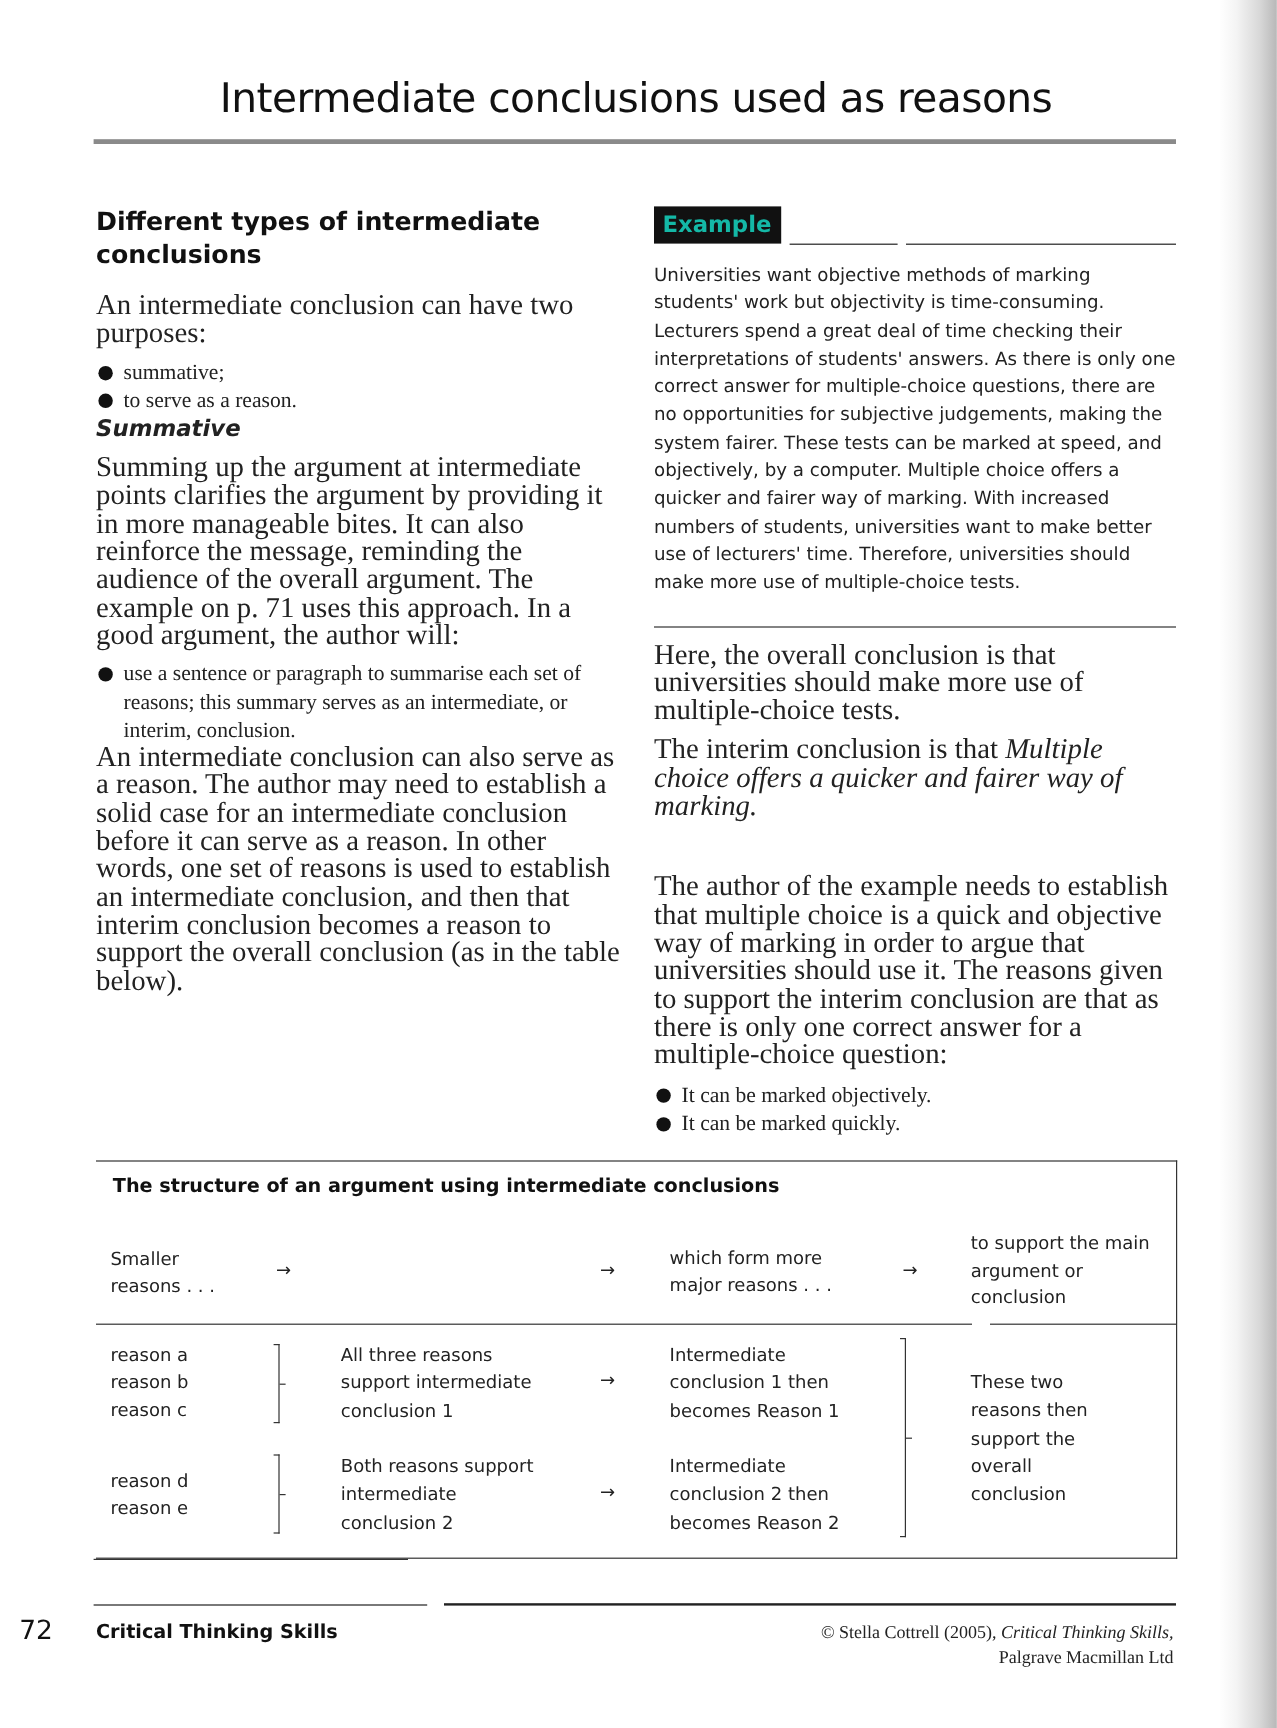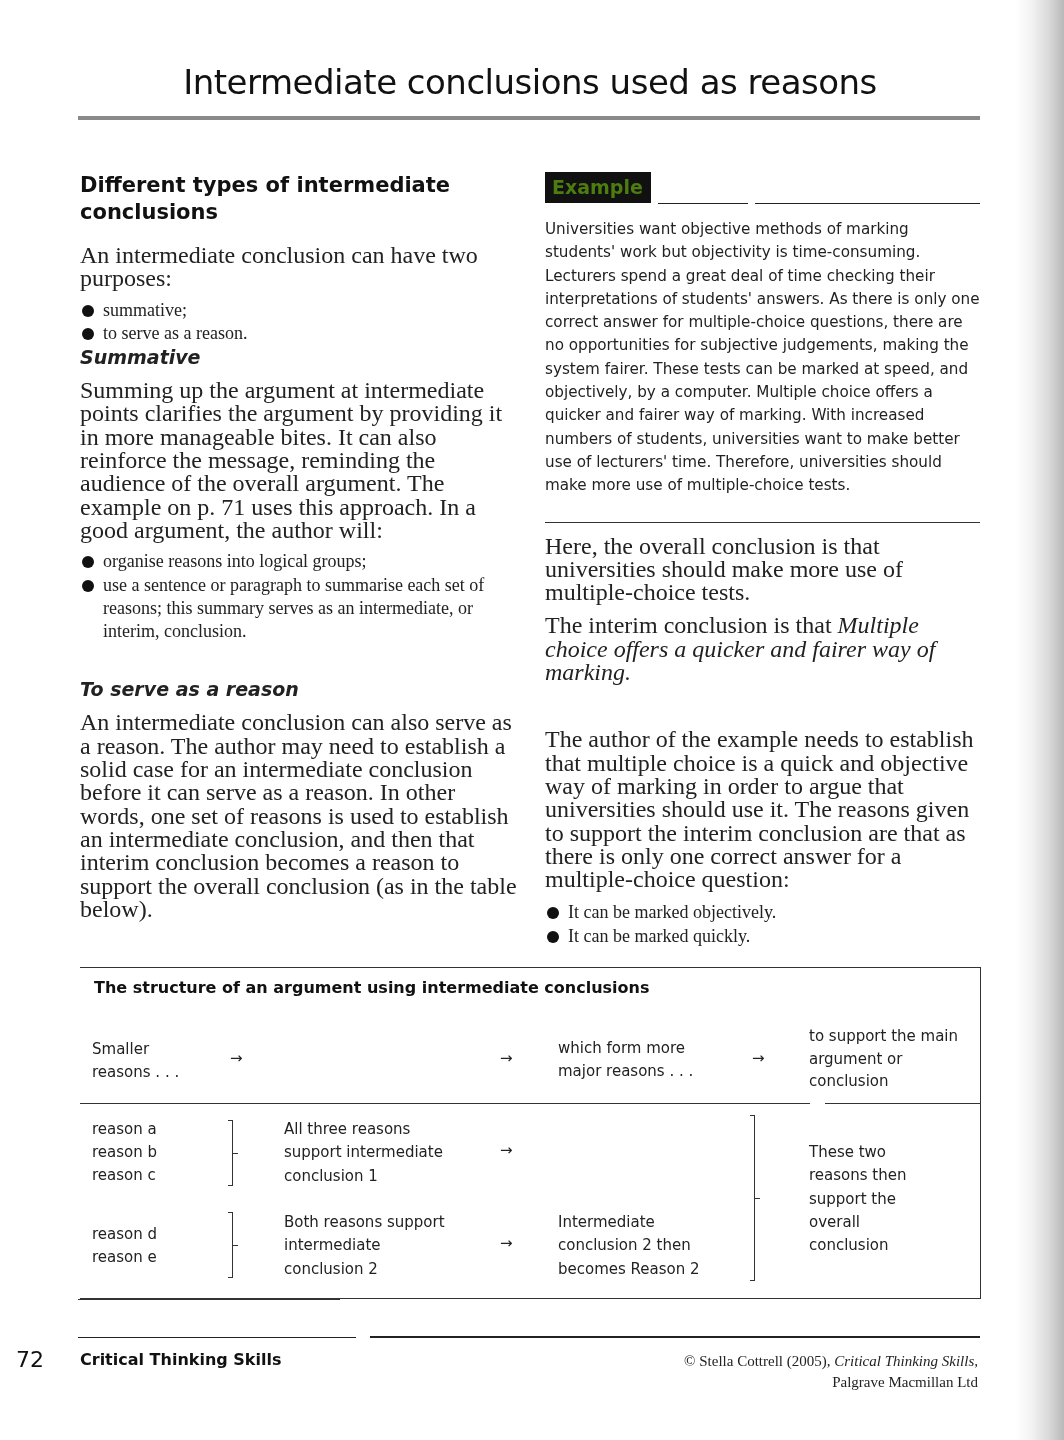--- a/index.html
+++ b/index.html
@@ -38,21 +38,21 @@
   ul.bullets li::before {
     content: ""; position: absolute; left: 2px; top: 6px; width: 12px; height: 12px;
     border-radius: 50%; background: #111;
   }
   .h3 {
     font-family: "DejaVu Sans", sans-serif; font-style: italic; font-size: 19px;
     line-height: 24px; margin: 0 0 10px 0; color: #222;
   }
   .example-head { position: relative; height: 34px; }
   .example-badge {
-    display: inline-block; background: #111; color: #4d7c0f;
+    display: inline-block; background: #111; color: #14b8a6;
     font-family: "DejaVu Sans", sans-serif; font-weight: bold; font-size: 19px;
     padding: 2px 8px 3px 7px; line-height: 26px;
   }
   .example-line1 { position: absolute; left: 113px; width: 90px; bottom: 2px; height: 1px; background: #222; }
   .example-line2 { position: absolute; left: 210px; right: 0; bottom: 2px; height: 1px; background: #222; }
   .example-body {
     font-family: "DejaVu Sans", sans-serif; font-size: 15.2px; line-height: 23.3px;
     color: #222; margin: 12px 0 12px 0;
   }
   .right-rule { height: 1px; background: #333; margin: 24px 0 12px 0; }
@@ -96,25 +96,23 @@
     <h2 class="h2">Different types of intermediate conclusions</h2>
     <p class="serif">An intermediate conclusion can have two purposes:</p>
     <ul class="bullets">
       <li>summative;</li>
       <li>to serve as a reason.</li>
     </ul>
 
     <h3 class="h3" style="">Summative</h3>
     <p class="serif">Summing up the argument at intermediate points clarifies the argument by providing it in more manageable bites. It can also reinforce the message, reminding the audience of the overall argument. The example on p. 71 uses this approach. In a good argument, the author will:</p>
     <ul class="bullets">
-      <li>organise reasons into logical groups;</li>
       <li>use a sentence or paragraph to summarise each set of reasons; this summary serves as an intermediate, or interim, conclusion.</li>
     </ul>
 
-    <h3 class="h3" style="margin-top:34px;">To serve as a reason</h3>
     <p class="serif">An intermediate conclusion can also serve as a reason. The author may need to establish a solid case for an intermediate conclusion before it can serve as a reason. In other words, one set of reasons is used to establish an intermediate conclusion, and then that interim conclusion becomes a reason to support the overall conclusion (as in the table below).</p>
   </div>
 
   <div class="col-right">
     <div class="example-head">
       <span class="example-badge">Example</span>
       <div class="example-line1"></div>
       <div class="example-line2"></div>
     </div>
     <p class="example-body">Universities want objective methods of marking students' work but objectivity is time-consuming. Lecturers spend a great deal of time checking their interpretations of students' answers. As there is only one correct answer for multiple-choice questions, there are no opportunities for subjective judgements, making the system fairer. These tests can be marked at speed, and objectively, by a computer. Multiple choice offers a quicker and fairer way of marking. With increased numbers of students, universities want to make better use of lecturers' time. Therefore, universities should make more use of multiple-choice tests.</p>
@@ -140,20 +138,21 @@
 
     <div class="hdr-rule1"></div>
     <div class="hdr-rule2"></div>
 
     <div class="td" style="left:12px; top:150px;">reason a</div>
     <div class="td" style="left:12px; top:173px;">reason b</div>
     <div class="td" style="left:12px; top:196px;">reason c</div>
     <div class="brace" style="left:148px; top:152px; height:64px;"></div>
     <div class="td" style="left:204px; top:150px; width:180px;">All three reasons support intermediate conclusion 1</div>
     <div class="arrow" style="left:420px; top:173px;">→</div>
+    <div class="td" style="left:478px; top:150px; width:160px;">Intermediate conclusion 1 then becomes Reason 1</div>
 
     <div class="td" style="left:12px; top:255px;">reason d</div>
     <div class="td" style="left:12px; top:278px;">reason e</div>
     <div class="brace" style="left:148px; top:244px; height:64px;"></div>
     <div class="td" style="left:204px; top:243px; width:180px;">Both reasons support intermediate conclusion 2</div>
     <div class="arrow" style="left:420px; top:266px;">→</div>
     <div class="td" style="left:478px; top:243px; width:160px;">Intermediate conclusion 2 then becomes Reason 2</div>
 
     <div class="brace" style="left:670px; top:147px; height:164px;"></div>
     <div class="td" style="left:729px; top:173px; width:120px;">These two reasons then support the overall conclusion</div>

